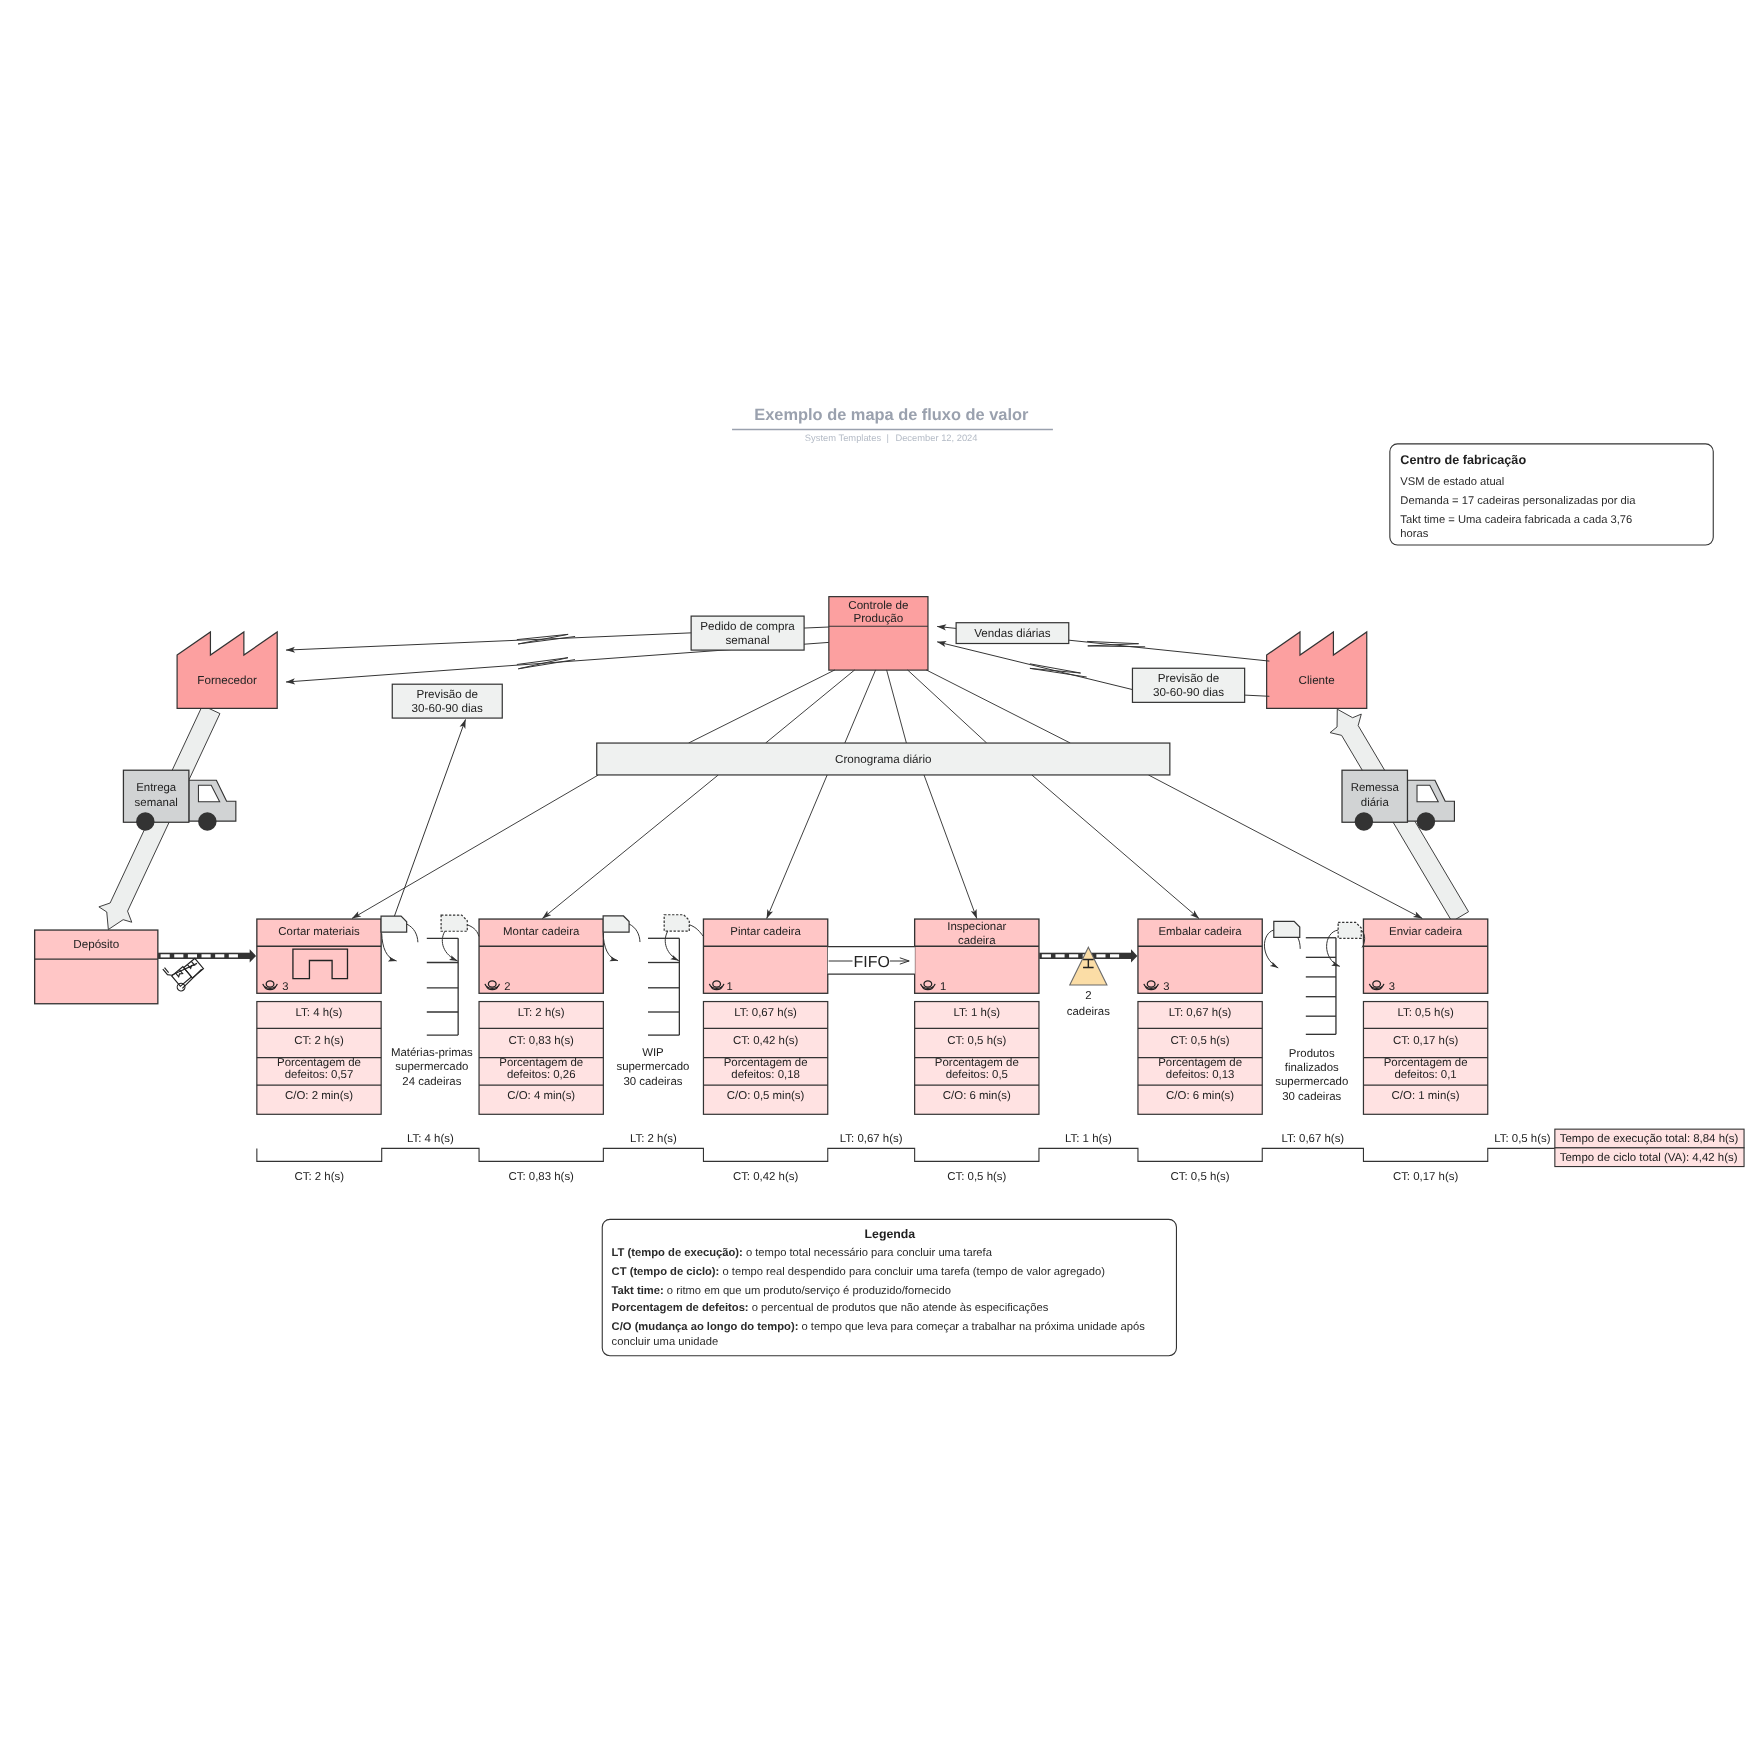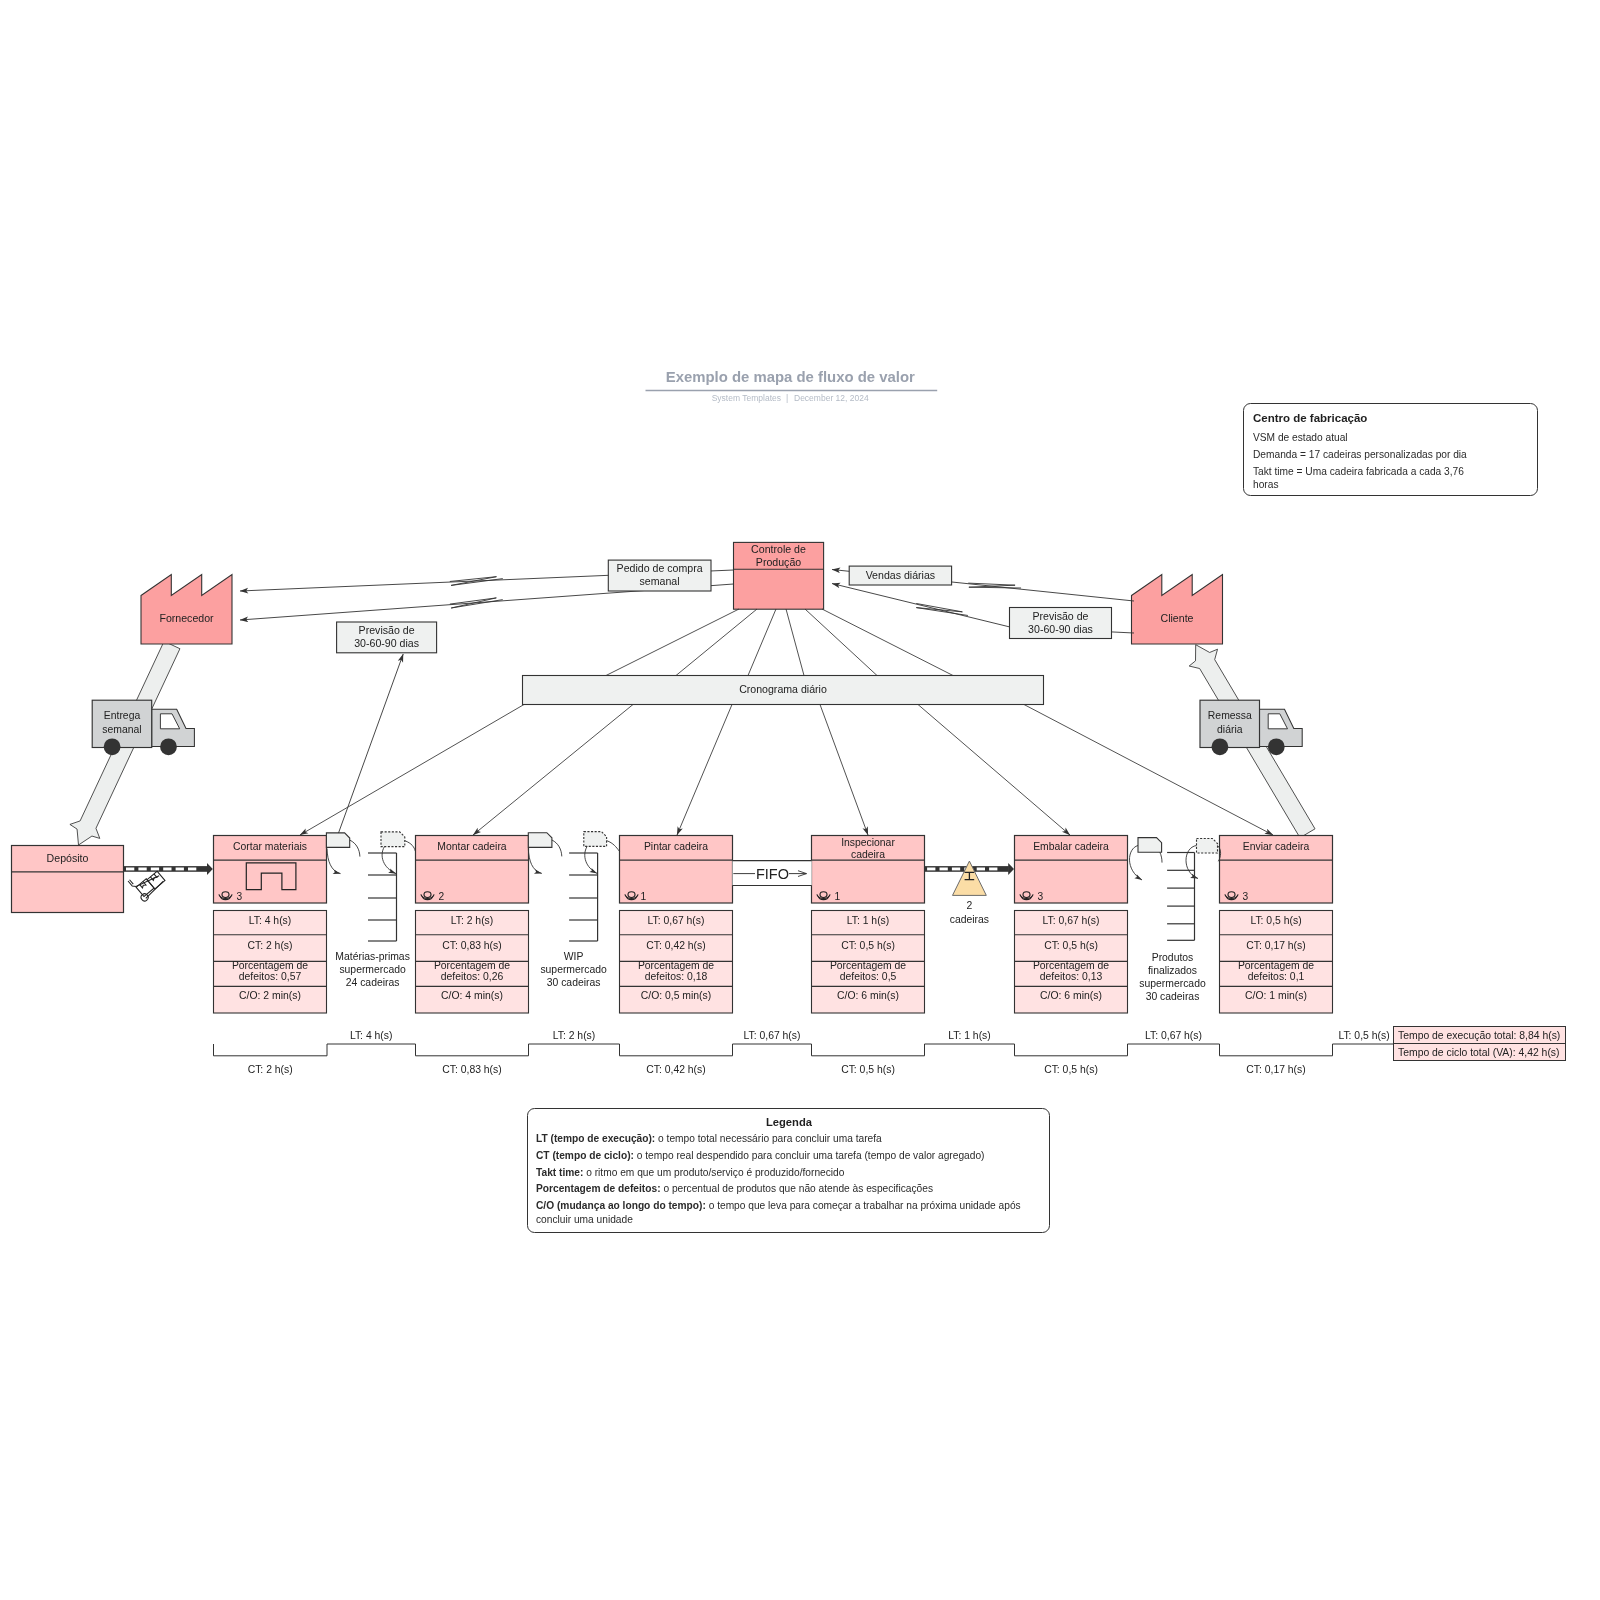--- a/index.html
+++ b/index.html
@@ -1,17 +1,17 @@
 <!DOCTYPE html>
 <html><head>
 <meta charset="utf-8">
 <style>
   html,body{margin:0;padding:0;background:#fff;}
   body{width:1600px;height:1600px;font-family:"Liberation Sans",sans-serif;overflow:hidden;}
-  #stage{position:relative;width:1372px;height:1600px;background:#fff;}
+  #stage{position:relative;width:1372px;height:1600px;background:#fff;margin-left:20px;}
   svg{position:absolute;left:0;top:0;display:block;}
   text{font-family:"Liberation Sans",sans-serif;}
 </style>
 </head>
 <body>
 
 <div id="stage">
 <svg id="vsm" width="1600" height="1600" viewBox="0 0 1600 1600" xmlns="http://www.w3.org/2000/svg">
 <defs>
 <marker id="arrowSm" markerWidth="10" markerHeight="8" refX="8.6" refY="3" orient="auto" markerUnits="userSpaceOnUse">

